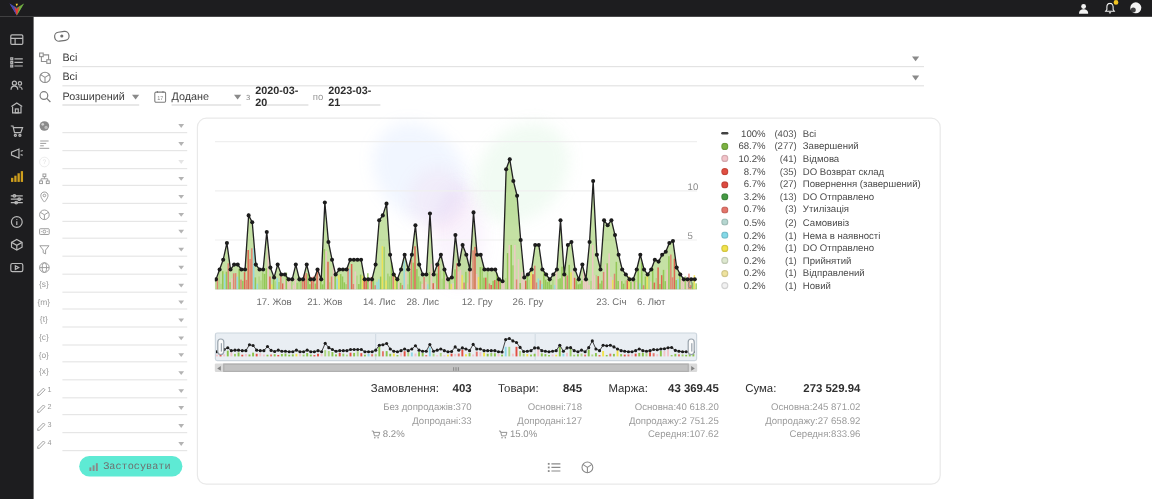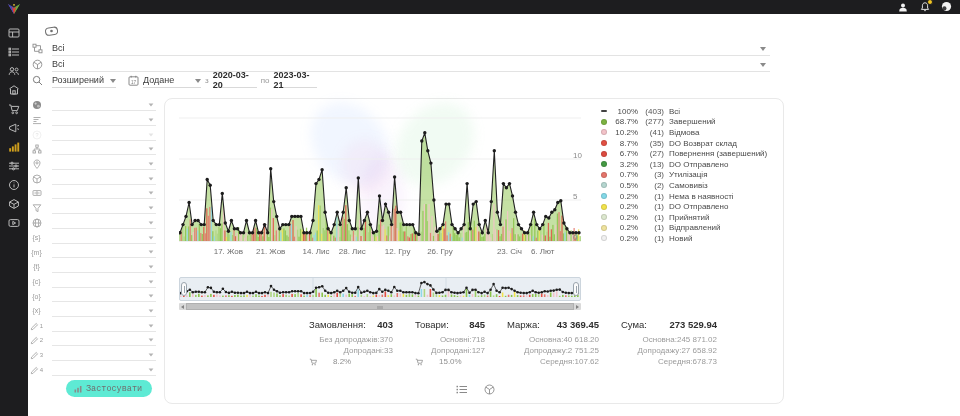--- a/index.html
+++ b/index.html
@@ -71,21 +71,21 @@
   .sb-arrow { position:absolute; top:1.5px; width:0; height:0; border-top:2px solid transparent; border-bottom:2px solid transparent; cursor:pointer; }
   .sb-arrow.left { left:2px; border-right:3px solid #828282; }
   .sb-arrow.right { right:2px; border-left:3px solid #828282; }
 
   
   .stats { position:absolute; left:144px; top:220px; display:flex; }
   .stat-col { margin-right:22px; }
   .stat-head { display:flex; justify-content:space-between; font-size:9.5px; color:#2f2f2f; margin-bottom:4px; }
   .stat-head b { font-weight:bold; margin-left:2px; }
   .stat-sub { display:flex; justify-content:flex-end; font-size:8px; color:#9b9b9b; line-height:11px; }
-  .upsell { display:flex; align-items:center; gap:16px; font-size:8px; color:#8f8f8f; margin-top:1px; }
+  .upsell { display:flex; align-items:center; gap:2px; font-size:8px; color:#8f8f8f; margin-top:1px; }
   .bottom-ics { position:absolute; left:0; top:285px; width:620px; display:flex; justify-content:center; gap:16px; }
   .bottom-ics .bic { cursor:pointer; display:flex; align-items:center; }
 </style>
 </head>
 <body>
 
 <div class="stage">
 
   <div class="topbar">
     <div class="logo">
@@ -1343,21 +1343,21 @@
           <div class="stat-sub">
             <span>Основна:</span>
             <span>245 871.02</span>
           </div>
           <div class="stat-sub">
             <span>Допродажу:</span>
             <span>27 658.92</span>
           </div>
           <div class="stat-sub">
             <span>Середня:</span>
-            <span>678.73</span>
+            <span>833.96</span>
           </div>
         </div>
       </div>
 
     <div class="bottom-ics">
       <span class="bic">
         <svg width="12" height="10" viewBox="0 0 12 10" stroke="#8a8a8a" stroke-width="1">
             <line x1="3.5" y1="1.5" x2="11" y2="1.5"></line>
             <line x1="3.5" y1="4.5" x2="11" y2="4.5"></line>
             <line x1="3.5" y1="7.5" x2="11" y2="7.5"></line>

